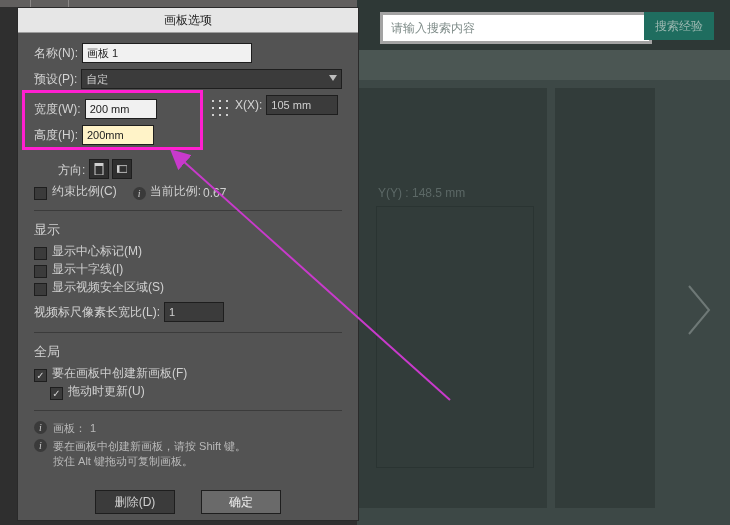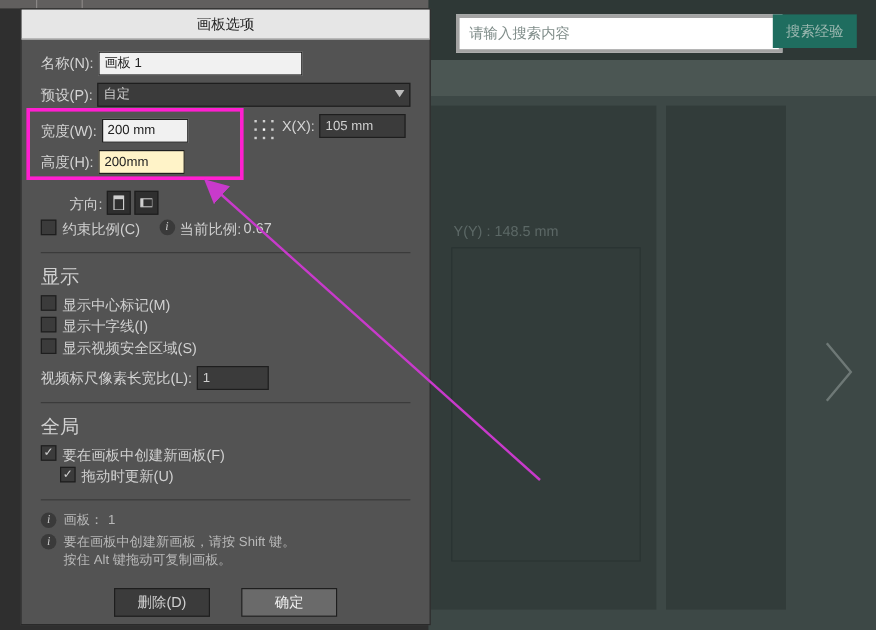--- a/index.html
+++ b/index.html
@@ -33,25 +33,25 @@
   .select{flex:1;height:18px;line-height:18px;background:#3b3b3b;border:1px solid #1e1e1e;color:#d0d0d0;padding:0 4px;position:relative;font-size:11px}
   .select .tri{position:absolute;right:4px;top:5px;width:0;height:0;border-left:4px solid transparent;border-right:4px solid transparent;border-top:6px solid #bdbdbd}
   .wh-block{position:relative;margin:4px -3px 8px -3px;padding:4px 3px 6px 3px}
   .magenta-box{position:absolute;left:-9px;top:-5px;width:175px;height:54px;border:3px solid #ff1fd0;pointer-events:none}
   .xy-block{position:absolute;left:178px;top:0}
   .regpoint{position:absolute;left:180px;top:4px;width:18px;height:18px}
   .regpoint svg{width:18px;height:18px}
   .orient-row{display:flex;align-items:flex-end;margin:6px 0 4px 0}
   .orient-btn{width:18px;height:18px;background:#2f2f2f;border:1px solid #1e1e1e;margin-right:3px;display:flex;align-items:center;justify-content:center}
   .orient-btn svg{width:10px;height:12px;fill:#cfcfcf}
-  .chk-row{display:flex;align-items:flex-start;margin:1px 0;font-size:12px;color:#d0d0d0}
+  .chk-row{display:flex;align-items:flex-end;margin:1px 0;font-size:12px;color:#d0d0d0}
   .chk{width:11px;height:11px;border:1px solid #1e1e1e;background:#3b3b3b;margin-right:5px;display:inline-flex;align-items:center;justify-content:center}
   .chk.checked::after{content:"✓";font-size:10px;color:#d0d0d0;line-height:1}
   .sep{height:1px;background:#3b3b3b;margin:10px 0}
-  .section-title{color:#d0d0d0;margin:2px 0 4px 0;font-size:16px}
+  .section-title{color:#d0d0d0;margin:2px 0 4px 0;font-size:13px}
   .indent{padding-left:16px}
   .info-row{display:flex;align-items:flex-start;margin:3px 0;color:#b9b9b9;font-size:11px;line-height:15px}
   .info-icon{width:13px;height:13px;border-radius:50%;background:#3a3a3a;color:#cfcfcf;font-size:10px;text-align:center;line-height:13px;margin-right:6px;flex:0 0 13px;font-family:Georgia,serif;font-style:italic}
   .btnbar{position:absolute;left:0;bottom:6px;width:100%;display:flex;justify-content:center;gap:26px}
   .dlg-btn{width:78px;height:22px;line-height:22px;text-align:center;background:#3b3b3b;border:1px solid #1e1e1e;color:#d0d0d0;font-size:12px}
   .dlg-btn.primary{background:#6a6a6a;border:1px solid #1e1e1e;color:#efefef}
 </style>
 </head>
 <body>
 

